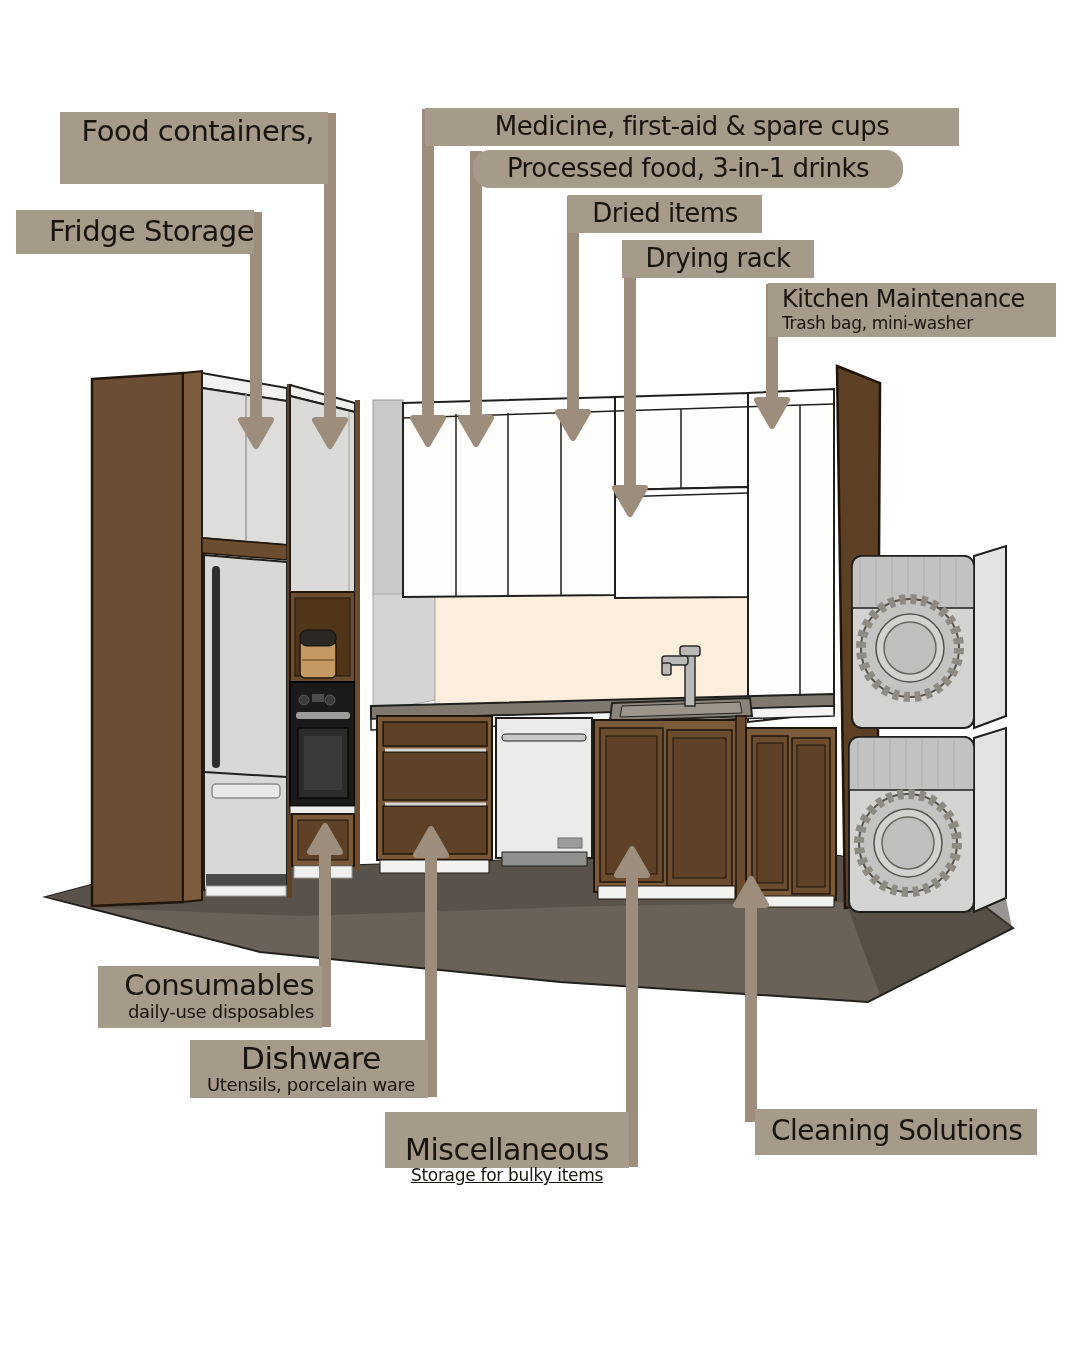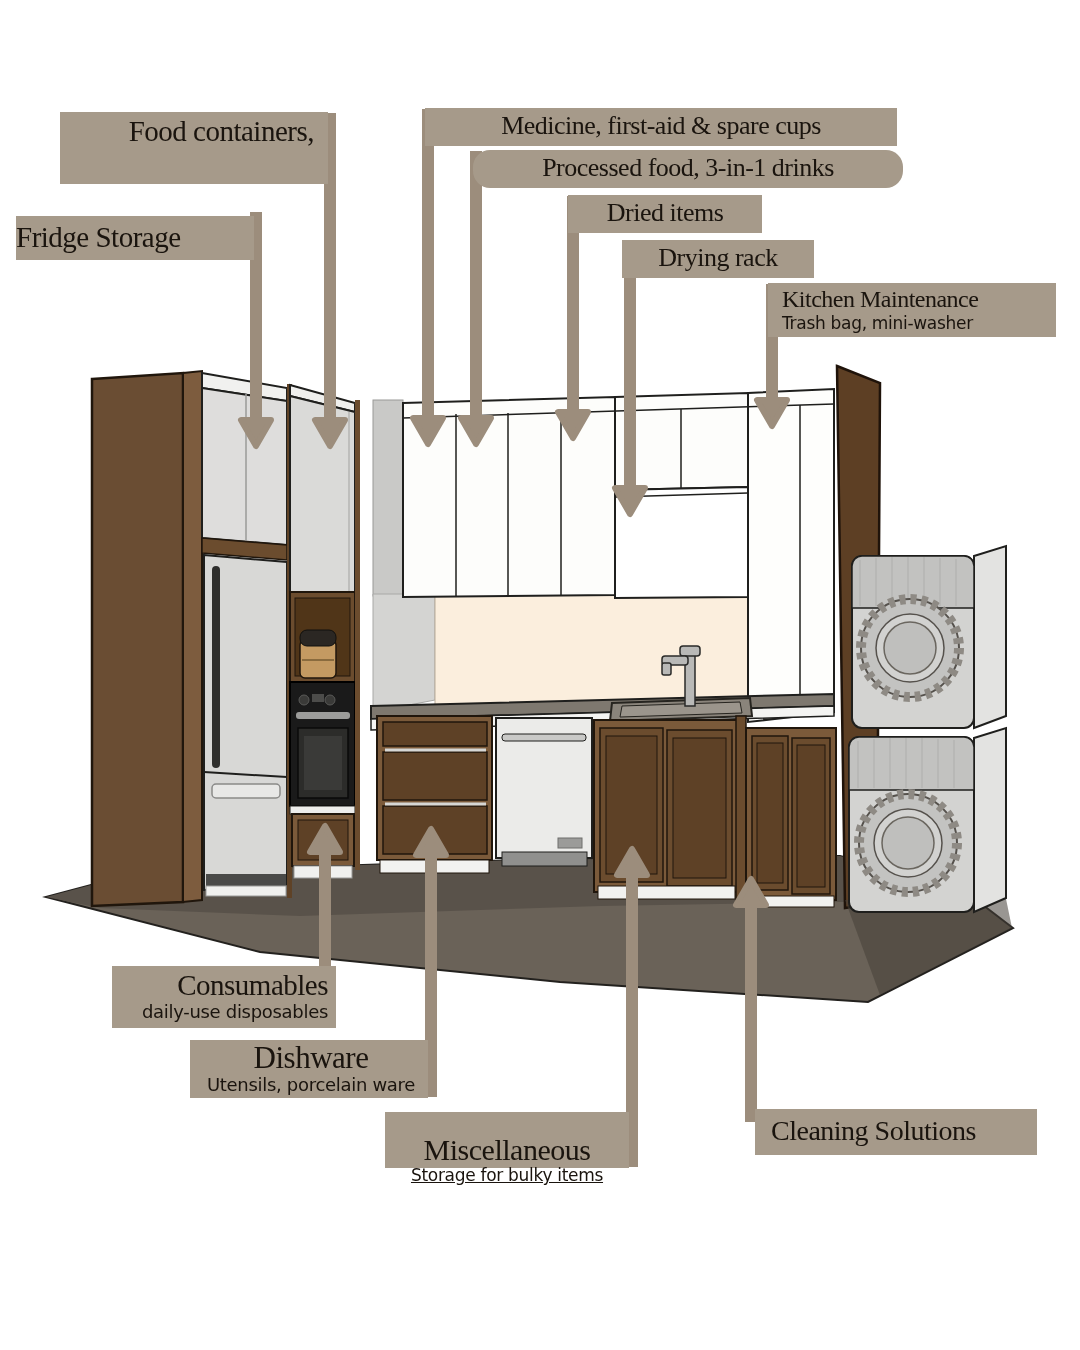--- a/index.html
+++ b/index.html
@@ -1,31 +1,31 @@
 <!DOCTYPE html>
 <html><head>
 <meta charset="utf-8">
 <style>
   html,body{margin:0;padding:0;background:#ffffff;}
   .stage{position:relative;width:1080px;height:1350px;background:#ffffff;overflow:hidden;
          font-family:"DejaVu Sans",sans-serif;}
   svg.scene{position:absolute;left:0;top:0;}
   .label{position:absolute;box-sizing:border-box;background:#a69a8a;color:#1a140e;}
-  .label .t{display:block;white-space:nowrap;letter-spacing:-0.5px;font-family:Liberation Serif, serif;}
+  .label .t{display:block;white-space:nowrap;letter-spacing:-0.5px;}
   .label .s{display:block;white-space:nowrap;letter-spacing:-0.3px;}
   .l-food{left:60px;top:112px;width:268px;height:72px;text-align:right;padding:3px 14px 0 0;font-size:29px;line-height:33px;}
-  .l-fridge{left:16px;top:216px;width:238px;height:44px;text-align:left;font-size:29px;line-height:42px;}
-  .l-med{left:425px;top:108px;width:472px;height:38px;text-align:center;font-size:26px;line-height:36px;}
+  .l-fridge{left:16px;top:210px;width:238px;height:44px;text-align:right;font-size:29px;line-height:42px;}
+  .l-med{left:425px;top:108px;width:534px;height:38px;text-align:center;font-size:26px;line-height:36px;}
   .l-proc{left:473px;top:150px;width:430px;height:38px;text-align:center;font-size:26px;line-height:36px;border-radius:17px;}
   .l-dried{left:568px;top:195px;width:194px;height:38px;text-align:center;font-size:26px;line-height:36px;}
   .l-rack{left:622px;top:240px;width:192px;height:38px;text-align:center;font-size:26px;line-height:36px;}
   .l-maint{left:768px;top:283px;width:288px;height:54px;padding:3px 0 0 14px;}
   .l-maint .t{font-size:24px;line-height:27px;}
   .l-maint .s{font-size:17px;line-height:20px;}
-  .l-cons{left:98px;top:966px;width:224px;height:62px;text-align:right;padding:3px 8px 0 0;margin-left:14px;}
+  .l-cons{left:98px;top:966px;width:224px;height:62px;text-align:right;padding:3px 8px 0 0;}
   .l-cons .t{font-size:29px;line-height:32px;}
   .l-cons .s{font-size:18px;line-height:22px;}
   .l-dish{left:190px;top:1040px;width:238px;height:58px;text-align:center;padding:2px 8px 0 12px;}
   .l-dish .t{font-size:31px;line-height:32px;}
   .l-dish .s{font-size:18px;line-height:22px;}
   .l-misc{left:385px;top:1112px;width:244px;height:56px;text-align:center;padding-top:2px;}
   .l-misc .t{font-size:30px;line-height:31px;margin-top:20px;}
   .l-misc .s{font-size:17px;line-height:21px;text-decoration:underline;}
   .l-clean{left:755px;top:1109px;width:282px;height:46px;padding-left:16px;font-size:28px;line-height:44px;}
 </style>

